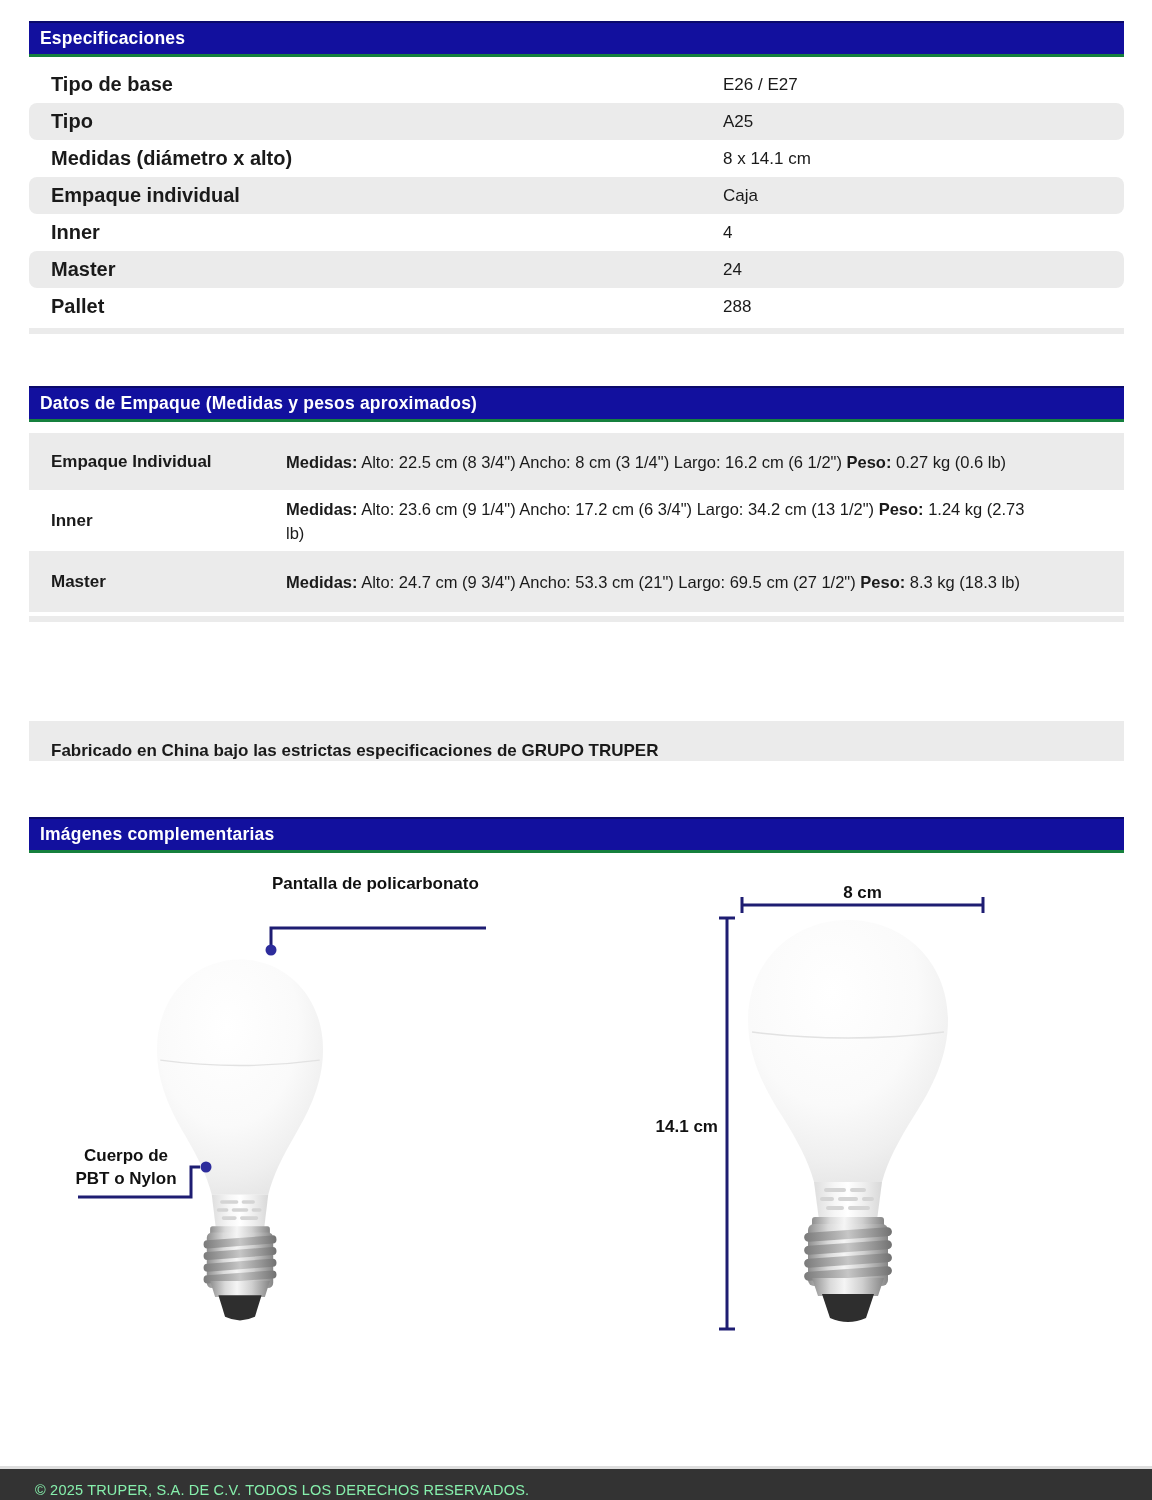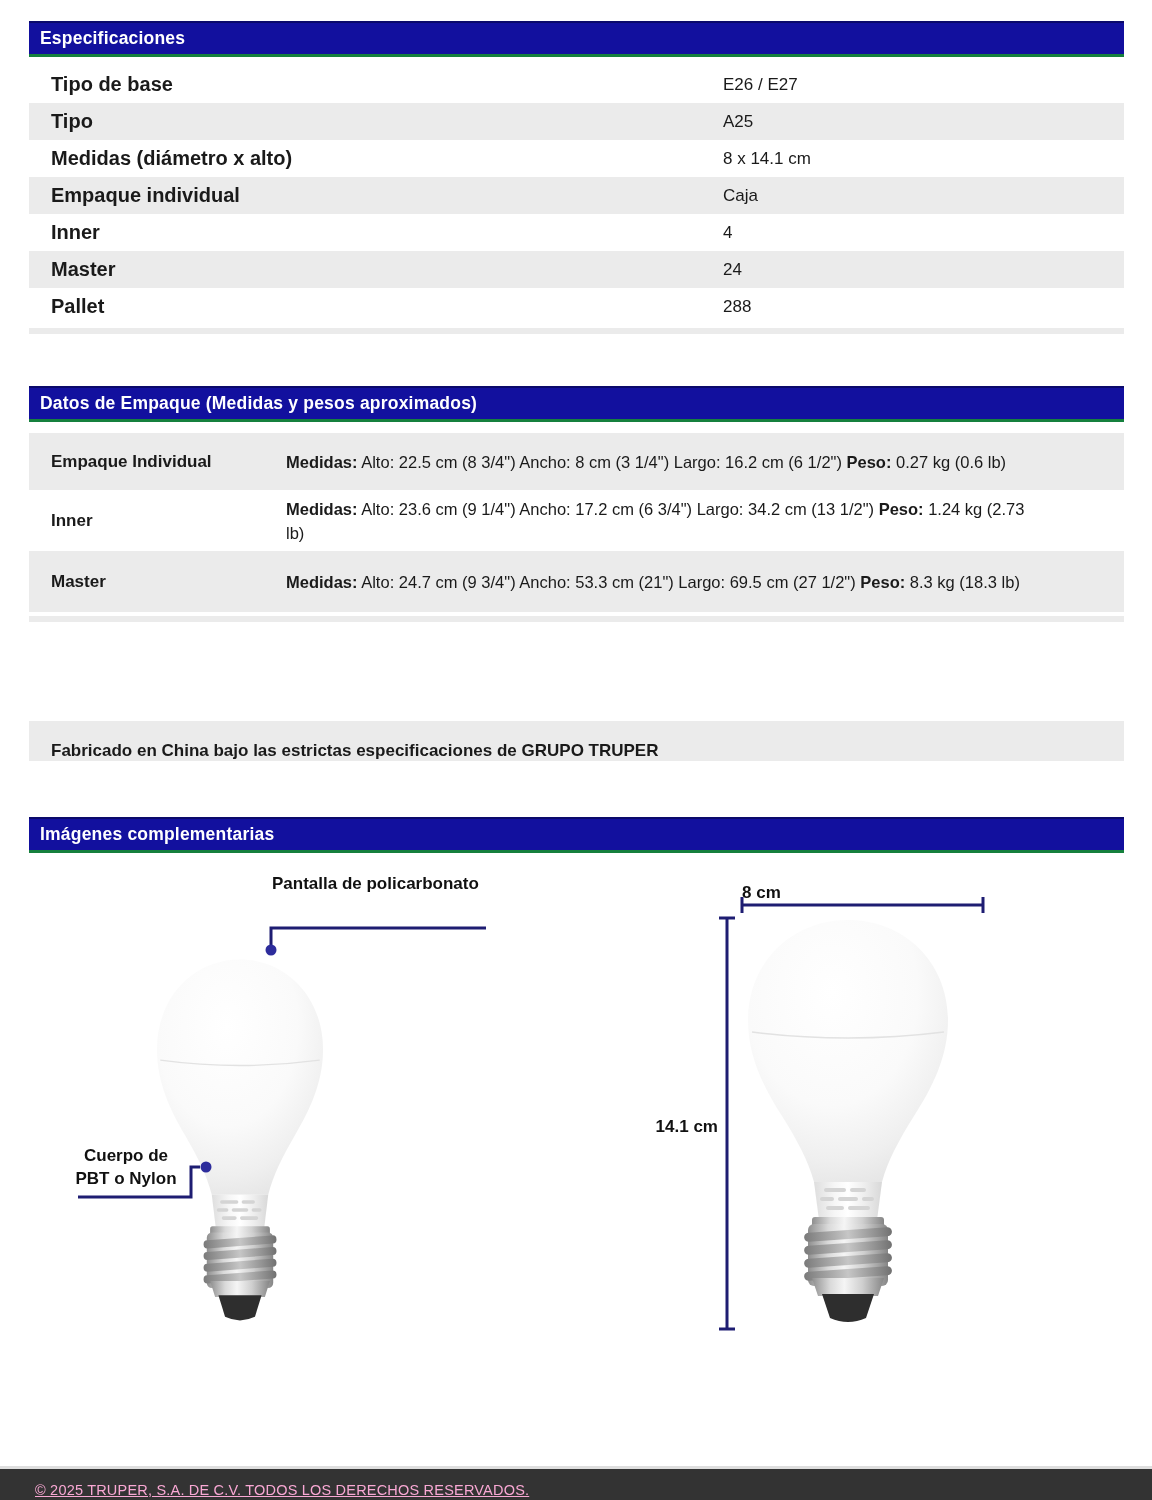--- a/index.html
+++ b/index.html
@@ -6,21 +6,21 @@
   .page{position:relative;width:1152px;height:1500px;background:#ffffff;overflow:hidden;
         font-family:"Liberation Sans",sans-serif;color:#1a1a1a;}
   
   .bar{position:absolute;left:29px;width:1095px;height:31px;background:#12109e;
        border-top:2px solid #0b0a6b;border-bottom:3px solid #15803d;
        display:flex;align-items:center;}
   .bar span{color:#ffffff;font-weight:bold;font-size:17.5px;padding-left:11px;letter-spacing:.2px;}
   
   .t1{position:absolute;left:29px;top:66px;width:1095px;}
   .trow{display:flex;align-items:center;height:37px;background:#ffffff;}
-  .trow.alt{background:#ebebeb;}
+  .trow.alt{background:#ebebeb;border-radius:8px;}
   .t1-label{width:672px;padding-left:22px;font-weight:bold;font-size:20px;}
   .t1-value{font-size:17px;}
   .strip{position:absolute;left:29px;width:1095px;height:6px;background:#ebebeb;}
   
   .t2{position:absolute;left:29px;top:433px;width:1095px;}
   .t2row{display:flex;align-items:center;background:#ffffff;min-height:60px;}
   .t2row.alt{background:#ebebeb;}
   .t2-label{width:235px;padding-left:22px;font-weight:bold;font-size:17px;}
   .t2-content{width:750px;font-size:16.5px;line-height:24px;padding:6px 0;}
   .t2-content b{font-weight:bold;}
@@ -28,21 +28,21 @@
   .origin-row{position:absolute;left:29px;top:721px;width:1095px;height:40px;background:#ebebeb;
               display:flex;align-items:center;}
   .origin-row span{padding-left:22px;font-weight:bold;font-size:17px;margin-top:20px;}
   
   .ann{position:absolute;font-weight:bold;font-size:17px;color:#111111;line-height:23px;}
   .bulb{position:absolute;}
   .overlay{position:absolute;left:0;top:0;width:1152px;height:1500px;pointer-events:none;}
   
   .footer-sep{position:absolute;left:0;top:1466px;width:1152px;height:3px;background:#dedede;}
   .footer{position:absolute;left:0;top:1469px;width:1152px;height:31px;background:#333333;}
-  .footer span{position:absolute;left:35px;top:13px;color:#f9a8d4;font-size:14.5px;letter-spacing:.2px;text-decoration:underline;}
+  .footer span{position:absolute;left:35px;top:13px;color:#86efac;font-size:14.5px;letter-spacing:.2px;}
 </style>
 </head>
 <body>
 
 <div class="page">
 
   <div class="bar" style="top:21px">
     <span>Especificaciones</span>
   </div>
 
@@ -234,21 +234,21 @@
     </g>
     <circle cx="271" cy="950" r="5.5" fill="#2d2c9c"></circle>
     <circle cx="206" cy="1167" r="5.5" fill="#2d2c9c"></circle>
   </svg>
 
   <div class="ann" style="left:272px;top:872px">Pantalla de policarbonato</div>
   <div class="ann" style="left:64px;top:1144px;width:124px;text-align:center">
     <div>Cuerpo de</div>
     <div>PBT o Nylon</div>
   </div>
-  <div class="ann" style="left:742px;top:881px;width:241px;text-align:left">8 cm</div>
+  <div class="ann" style="left:742px;top:881px;width:241px;text-align:center">8 cm</div>
   <div class="ann" style="left:620px;top:1115px;width:98px;text-align:right">14.1 cm</div>
 
   <div class="footer-sep"></div>
   <div class="footer">
     <span>© 2025 TRUPER, S.A. DE C.V. TODOS LOS DERECHOS RESERVADOS.</span>
   </div>
 
 </div>
 
 </body></html>

